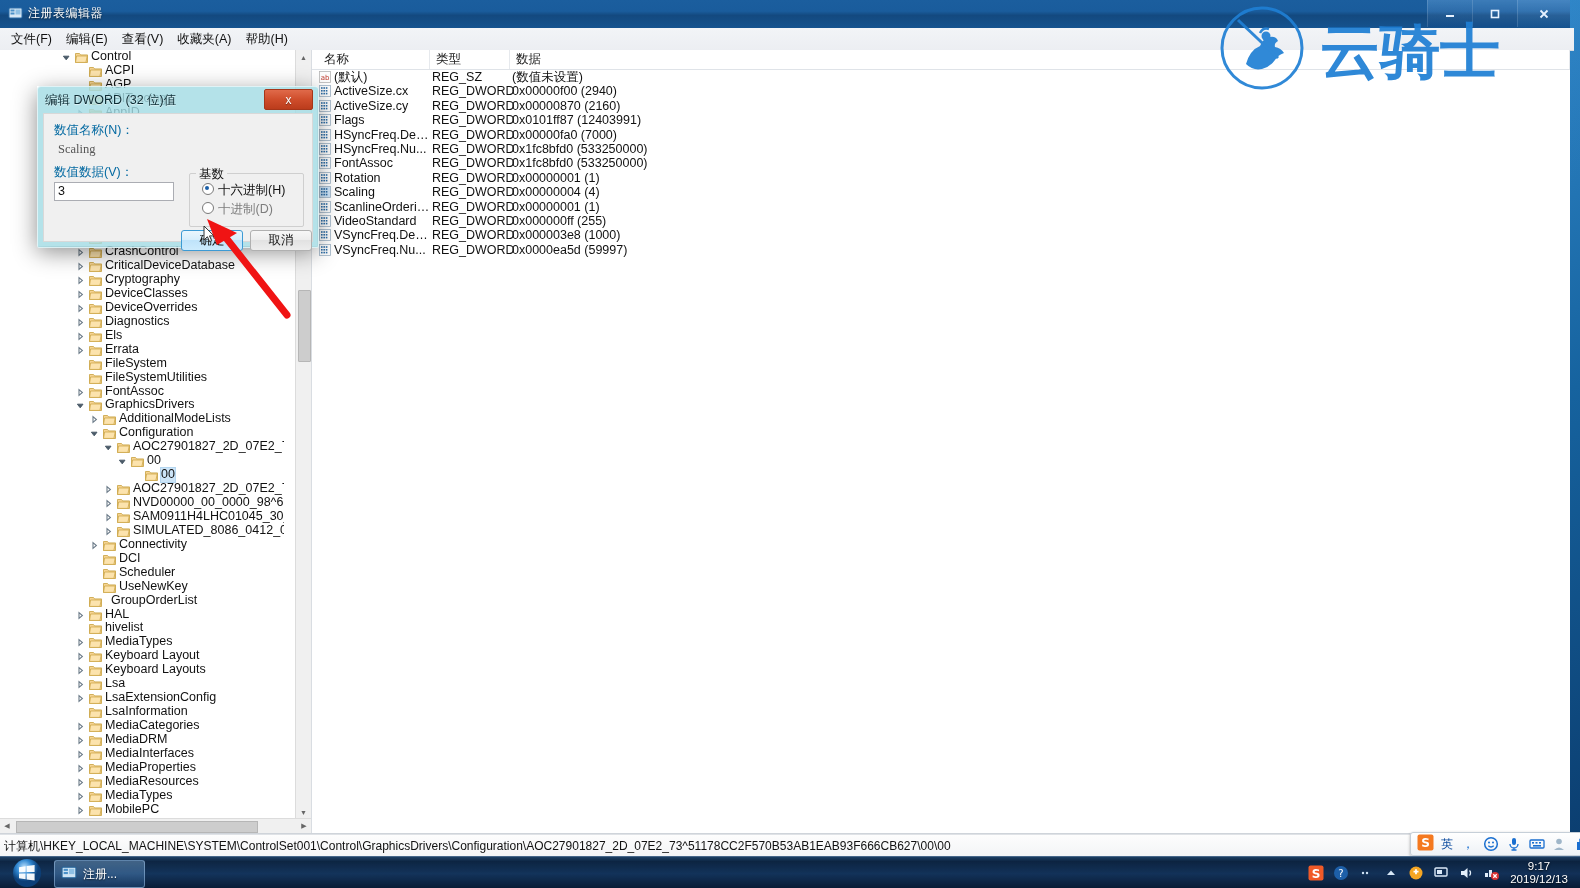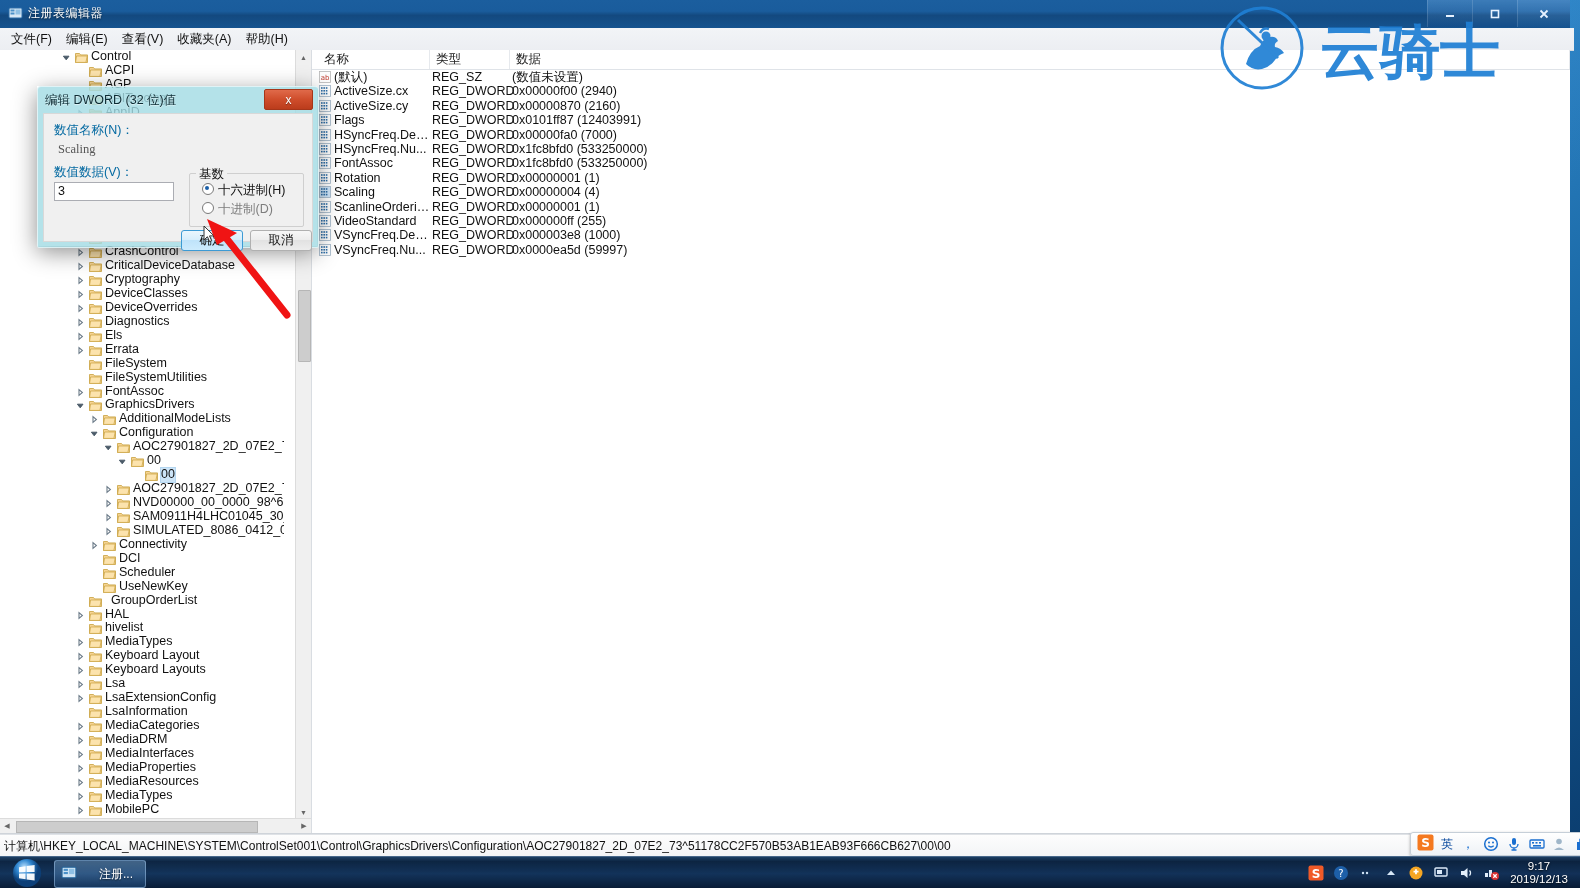--- a/index.html
+++ b/index.html
@@ -102,22 +102,22 @@
   
   #cursor{position:absolute;left:203px;top:225px;width:12px;height:19px;pointer-events:none;}
   #redarrow{position:absolute;left:195px;top:215px;pointer-events:none;}
   
   #wm{position:absolute;left:1216px;top:6px;width:346px;height:84px;pointer-events:none;}
   
   #taskbar{position:absolute;left:0;top:856px;width:1580px;height:32px;
     background:linear-gradient(180deg,rgba(28,60,96,.93) 0%,rgba(12,34,62,.96) 14%,rgba(18,48,86,.95) 52%,rgba(8,24,48,.97) 100%);
     border-top:1px solid rgba(140,190,240,.45);}
   #orb{position:absolute;left:4px;top:1px;width:46px;height:30px;}
-  .tbtn{position:absolute;left:54px;top:3px;height:26px;padding:0 12px 0 6px;
-    display:flex;align-items:center;gap:21px;border-radius:3px;
+  .tbtn{position:absolute;left:54px;top:3px;height:26px;padding:0 27px 0 6px;
+    display:flex;align-items:center;gap:5px;border-radius:3px;
     background:linear-gradient(180deg,rgba(150,200,245,.38),rgba(40,95,155,.38));
     border:1px solid rgba(180,215,250,.45);color:#fff;font-size:12px;
     text-shadow:0 1px 2px rgba(0,0,0,.7);}
   #tray{position:absolute;right:4px;top:0;height:32px;display:flex;align-items:center;gap:9px;padding-right:6px;}
   .trayico{width:16px;height:16px;display:block;}
   #clock{text-align:center;color:#fff;font-size:11.5px;line-height:13px;text-shadow:0 1px 2px rgba(0,0,0,.8);min-width:62px;}
   
   #imebar{position:absolute;left:1410px;top:832px;height:22px;display:flex;align-items:center;gap:7px;
     padding:0 6px;background:linear-gradient(180deg,#ffffff,#eef2f6);
     border:1px solid #c6cfd8;border-radius:3px;box-shadow:0 1px 3px rgba(0,0,0,.3);}

